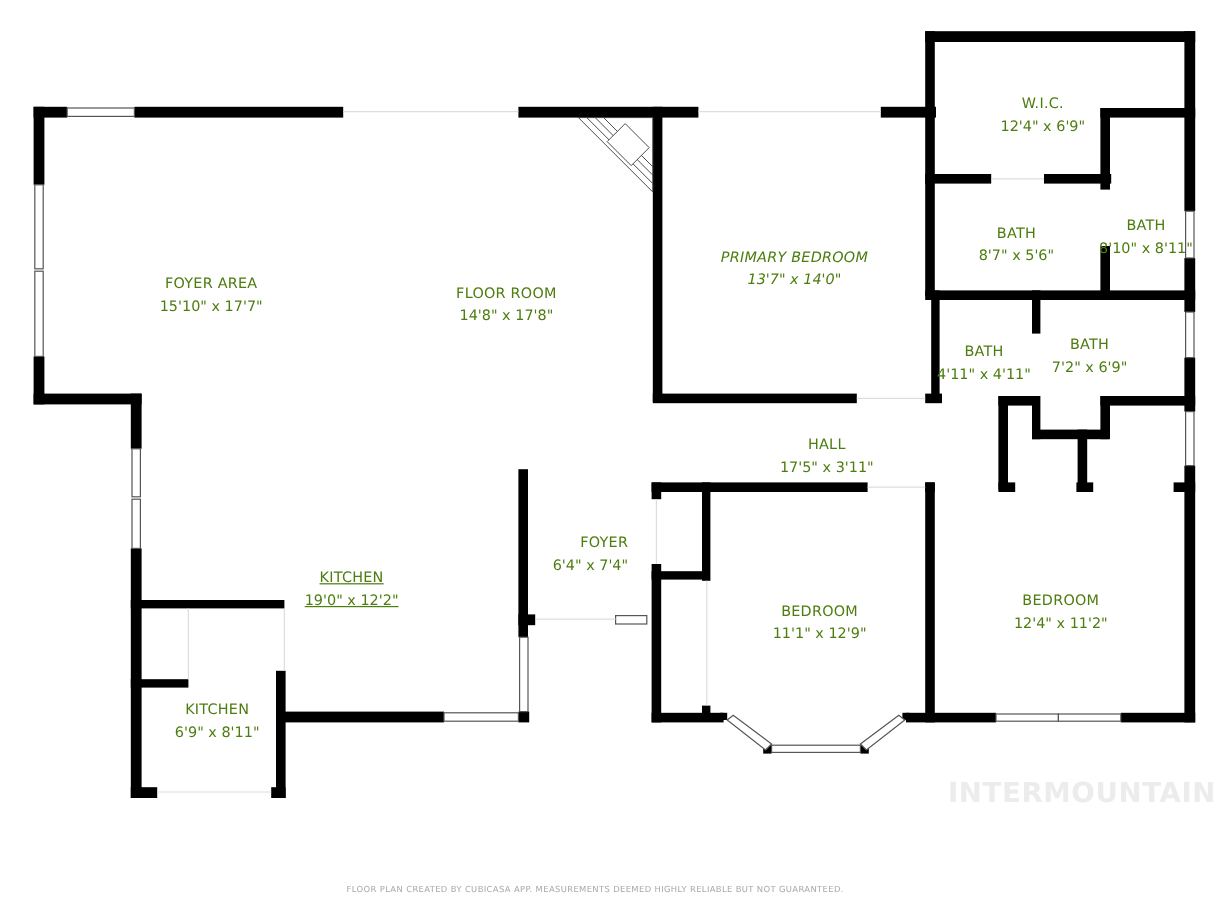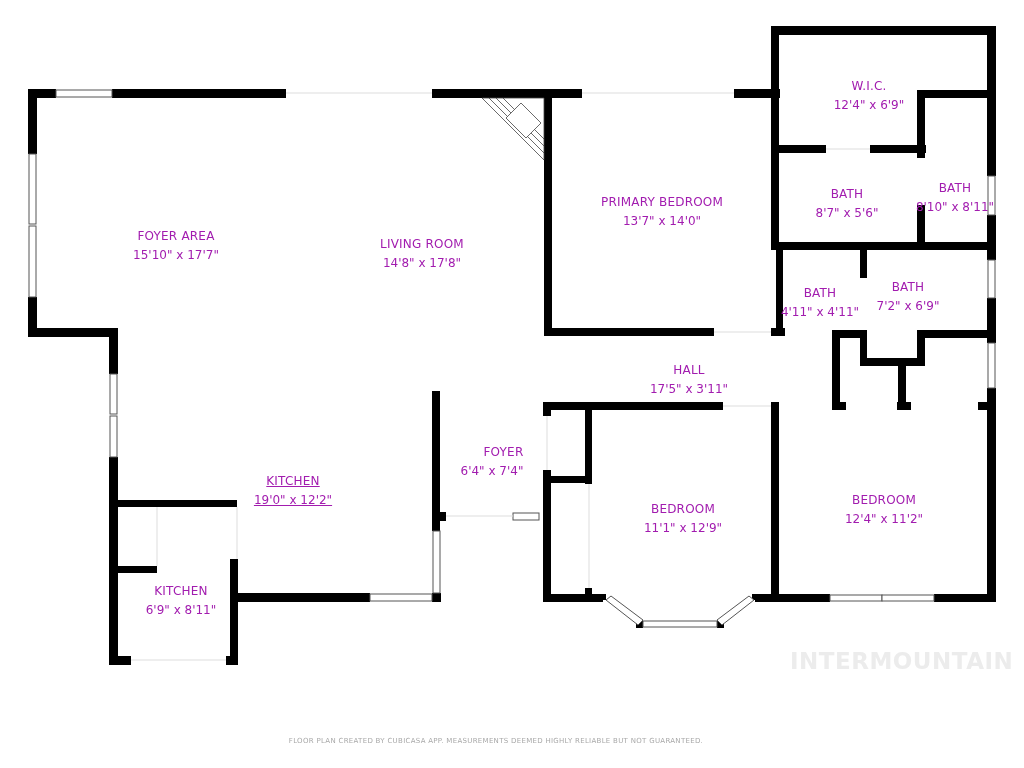--- a/index.html
+++ b/index.html
@@ -1,18 +1,18 @@
 <!DOCTYPE html>
 <html><head>
 <meta charset="utf-8">
 <style>
   html, body { margin:0; padding:0; background:#ffffff; }
   body { width:1024px; height:768px; position:relative; overflow:hidden; font-family:"DejaVu Sans", sans-serif; }
   svg.plan { position:absolute; left:0; top:0; }
-  .room { position:absolute; text-align:center; color:#a21caf; font-size:12px; line-height:19px; transform:translate(-50%,-50%); white-space:nowrap; }
+  .room { position:absolute; text-align:center; color:#4d7c0f; font-size:12px; line-height:19px; transform:translate(-50%,-50%); white-space:nowrap; }
   .room .name { display:block; letter-spacing:0.2px; }
   .room .dims { display:block; }
   .watermark { position:absolute; left:790px; top:648px; font-family:"DejaVu Sans", sans-serif; font-weight:bold; font-size:23px; color:#ececec; letter-spacing:0.5px; }
   .footer { position:absolute; left:0; width:992px; top:737px; text-align:center; font-size:7px; color:#a8a8a8; letter-spacing:0.3px; }
 </style>
 </head>
 <body>
 
 <svg class="plan" width="1024" height="768" viewBox="0 0 1024 768">
   <g fill="#000">
@@ -126,24 +126,24 @@
     <line x1="503" y1="98" x2="544" y2="139"></line>
     <polygon points="506,118 521,103 541,123 526,138" fill="#fff"></polygon>
   </g>
 </svg>
 
 <div class="room" style="left:176px;top:246px;">
   <span class="name">FOYER AREA</span>
   <span class="dims">15'10" x 17'7"</span>
 </div>
 <div class="room" style="left:422px;top:254px;">
-  <span class="name">LIVING ROOM</span>
+  <span class="name">FLOOR ROOM</span>
   <span class="dims">14'8" x 17'8"</span>
 </div>
-<div class="room" style="left:662px;top:212px;">
+<div class="room" style="left:662px;top:224px;font-style:italic;">
   <span class="name">PRIMARY BEDROOM</span>
   <span class="dims">13'7" x 14'0"</span>
 </div>
 <div class="room" style="left:869px;top:96px;">
   <span class="name">W.I.C.</span>
   <span class="dims">12'4" x 6'9"</span>
 </div>
 <div class="room" style="left:847px;top:204px;">
   <span class="name">BATH</span>
   <span class="dims">8'7" x 5'6"</span>

